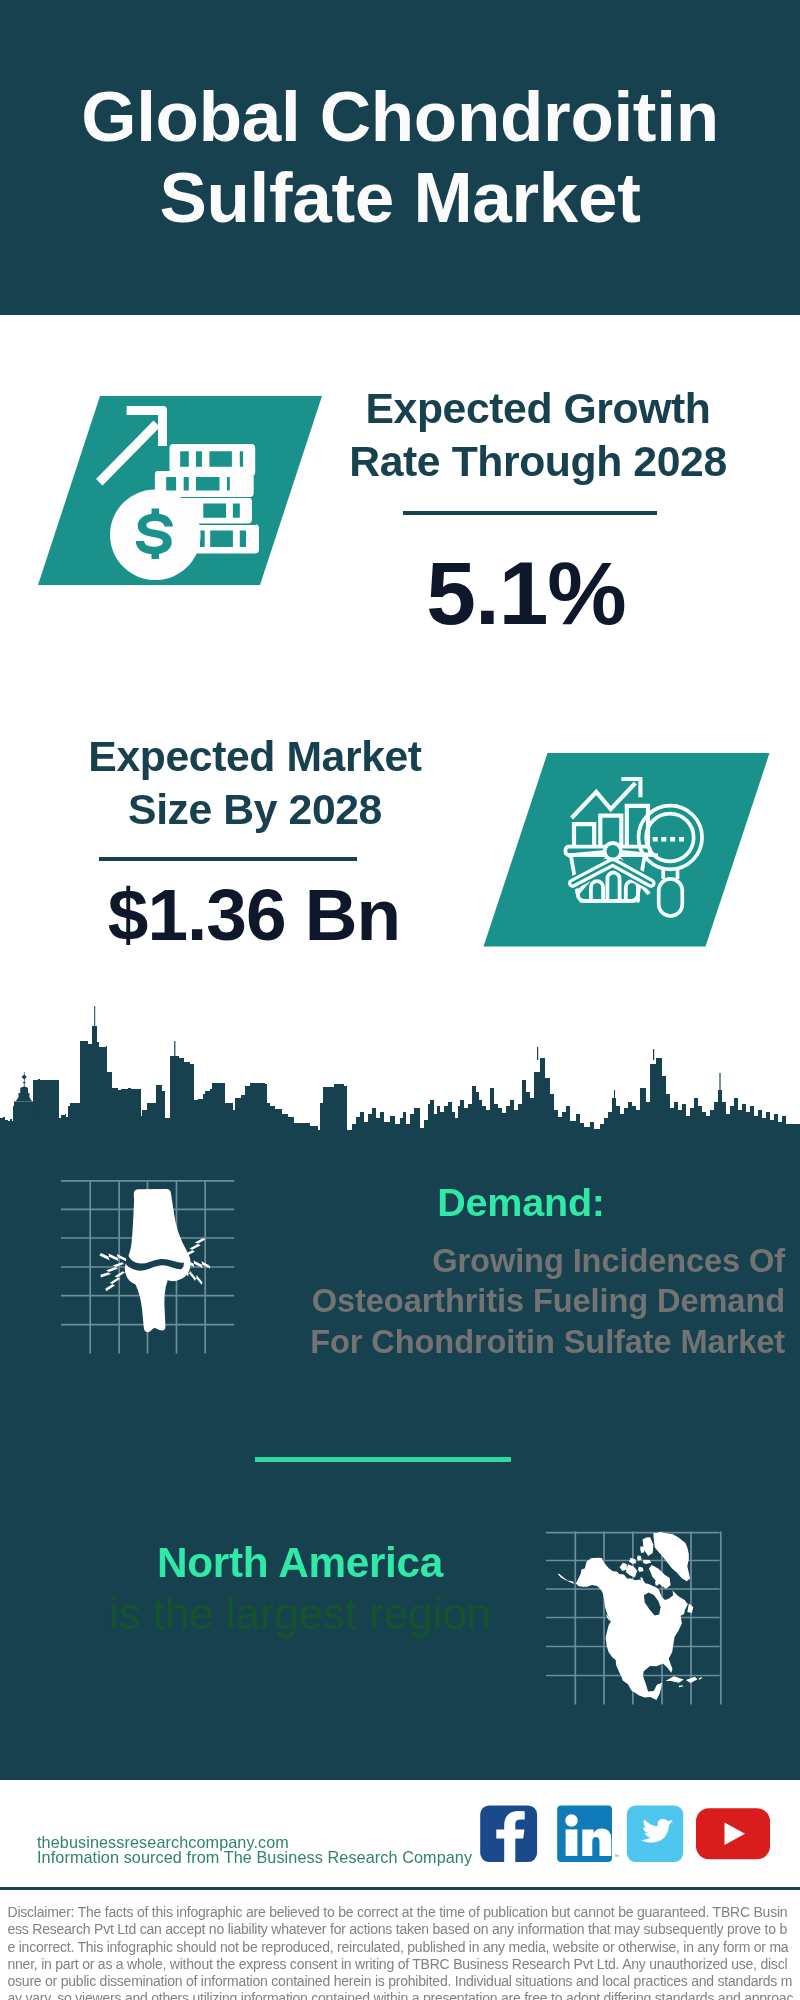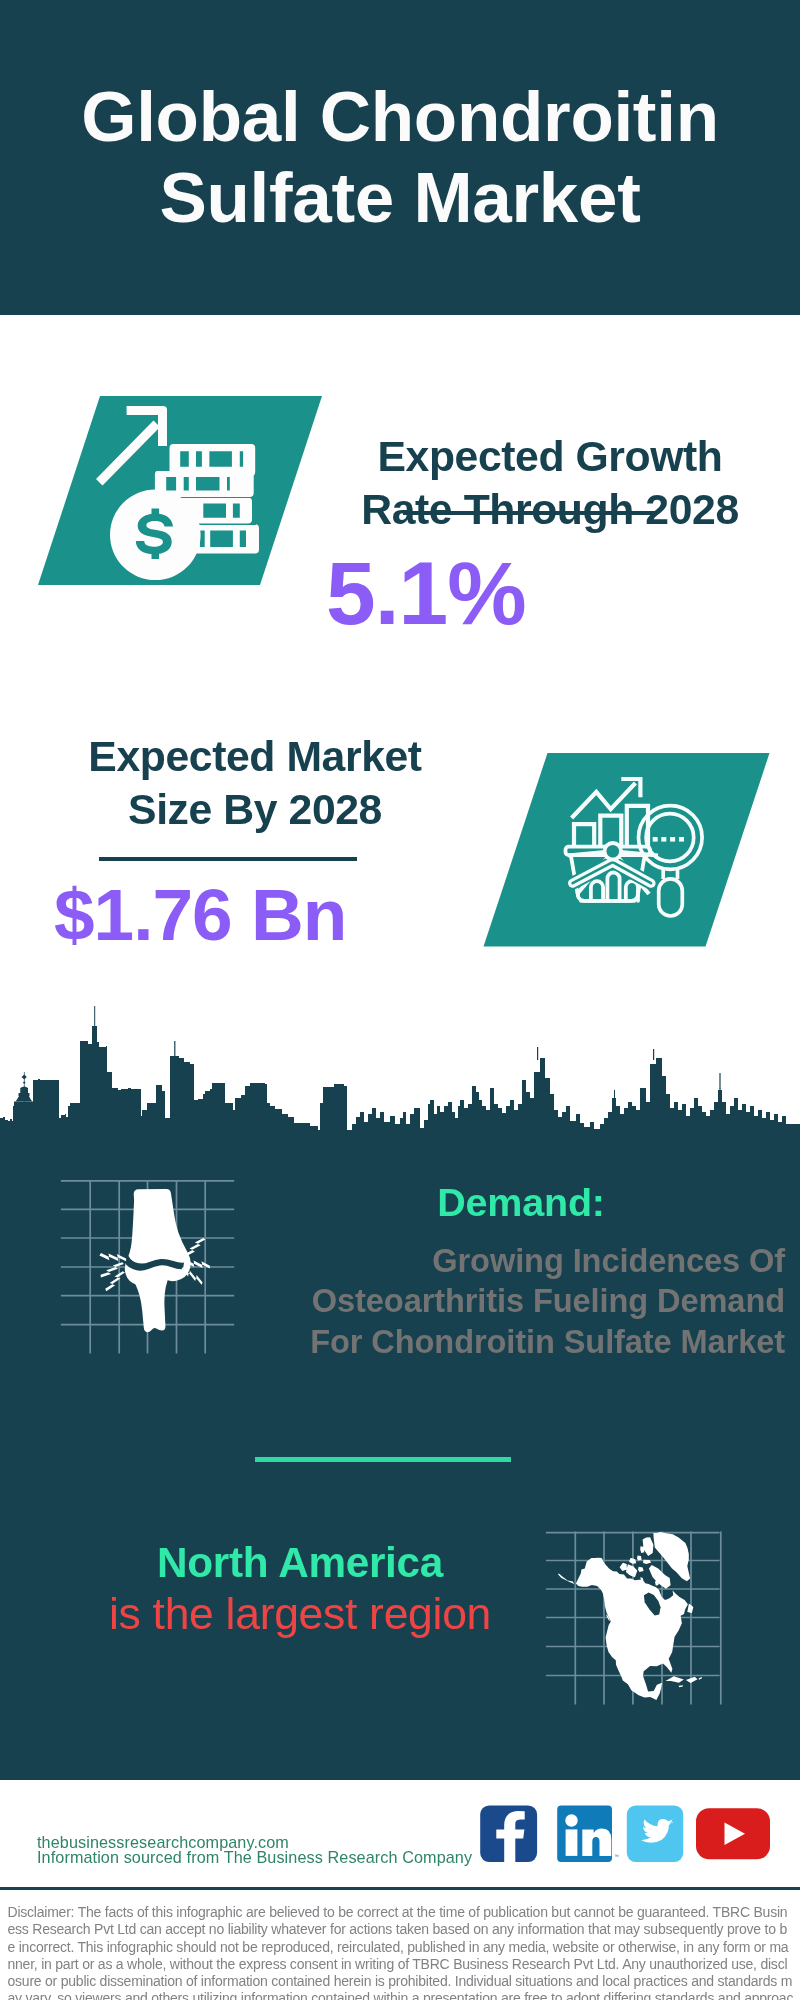--- a/index.html
+++ b/index.html
@@ -7,35 +7,35 @@
   .page{position:relative;width:800px;height:2000px;overflow:hidden;background:#fff;padding-left:8px;}
 
   
   .header{position:absolute;left:0;top:0;width:800px;height:315px;background:#17414f;}
   .title{position:absolute;left:50px;top:76px;width:700px;text-align:center;color:#fbfbfb;
          font-weight:bold;font-size:71px;line-height:81px;letter-spacing:-0.3px;}
 
   
   .statlabel{position:absolute;text-align:center;color:#17414f;font-weight:bold;font-size:42.7px;line-height:53px;letter-spacing:-0.4px;}
   .statrule{position:absolute;height:4px;background:#17414f;}
-  .statvalue{position:absolute;color:#8b5cf6;font-weight:bold;letter-spacing:-1px;}
+  .statvalue{position:absolute;text-align:center;color:#0f172a;font-weight:bold;letter-spacing:-1px;}
 
   .para{position:absolute;}
   .para svg{display:block;}
 
   
   .dark{position:absolute;left:0;top:1140px;width:800px;height:640px;background:#17414f;}
   .skyline{position:absolute;left:0;top:1000px;width:800px;height:150px;}
 
   .driver-h{position:absolute;text-align:center;color:#30e8a8;font-weight:bold;font-size:39.5px;line-height:44px;letter-spacing:-0.2px;}
   .driver-b{position:absolute;text-align:right;color:#737373;font-weight:bold;font-size:32.6px;line-height:40.4px;letter-spacing:-0.1px;}
   .midrule{position:absolute;height:5px;background:#2fd9a3;}
 
   .region-h{position:absolute;text-align:center;color:#30e8a8;font-weight:bold;font-size:42.3px;line-height:44px;letter-spacing:-0.3px;}
-  .region-b{position:absolute;text-align:center;color:#ef4444;font-weight:normal;font-size:44.5px;line-height:49.6px;letter-spacing:-0.3px;}
+  .region-b{position:absolute;text-align:center;color:#14532d;font-weight:normal;font-size:44.5px;line-height:49.6px;letter-spacing:-0.3px;}
 
   
   .src{position:absolute;color:#2f8567;font-size:16.2px;line-height:19px;letter-spacing:0.1px;}
   .social{position:absolute;}
   .divline{position:absolute;left:0;height:3.4px;background:#1a4452;}
   .disclaimer{position:absolute;color:#808285;font-size:14px;line-height:17.25px;text-align:left;word-break:break-all;letter-spacing:-0.225px;margin-top:11px;}
 </style>
 </head>
 <body>
 
@@ -73,27 +73,27 @@
 
           <circle cx="125.3" cy="144.8" r="45.3"></circle>
         </g>
         <g fill="#1a918b">
           <path d="M121.5,118.5 h7.6 v7.5 h-7.6 Z M121.5,160.5 h7.6 v8.5 h-7.6 Z"></path>
           <path d="M125.5,123.5 c-10.4,0 -17.8,5.0 -17.8,12.0 c0,6.8 5.4,9.9 15.2,11.4 c7.6,1.2 10.0,2.4 10.0,5.0 c0,2.9 -3.5,4.8 -9.2,4.8 c-6.0,0 -9.3,-2.0 -9.5,-5.7 h-8.4 c0.2,8.2 6.9,13.2 18.0,13.2 c10.9,0 17.9,-4.9 17.9,-12.3 c0,-7.0 -5.0,-10.2 -15.4,-11.8 c-7.7,-1.2 -9.9,-2.4 -9.9,-4.8 c0,-2.6 3.2,-4.4 8.8,-4.4 c5.5,0 8.8,2.1 9.4,5.7 h8.4 c-0.6,-7.9 -7.1,-13.1 -17.5,-13.1 Z"></path>
         </g>
       </g>
     </svg>
   </div>
-  <div class="statlabel" style="left:350px;top:382px;width:400px;margin-top:48px;">Expected Growth Rate Through 2028</div>
+  <div class="statlabel" style="left:338px;top:382px;width:400px;">Expected Growth Rate Through 2028</div>
   <div class="statrule" style="left:403px;top:511px;width:254px;"></div>
   <div class="statvalue" style="left:326px;top:546px;width:400px;font-size:89.3px;line-height:94px;">5.1%</div>
 
   <div class="statlabel" style="left:55px;top:730px;width:400px;">Expected Market Size By 2028</div>
   <div class="statrule" style="left:99px;top:857px;width:258px;"></div>
-  <div class="statvalue" style="left:54px;top:881px;width:400px;font-size:73px;line-height:67px;">$1.76 Bn</div>
+  <div class="statvalue" style="left:54px;top:881px;width:400px;font-size:73px;line-height:67px;">$1.36 Bn</div>
   <div class="para" style="left:480px;top:748px;">
     <svg width="300" height="205" viewBox="0 0 300 205">
       <polygon points="67.5,5 289.5,5 225.5,198.5 3.5,198.5" fill="#1a918b"></polygon>
       <g fill="none" stroke="#f4fdfb" stroke-width="4.2" stroke-linecap="butt" stroke-linejoin="miter">
 
         <polyline points="91.6,70 116.3,44 130.7,61.2 155.4,35"></polyline>
         <polyline points="141.3,31 160.4,31 160.4,49.3"></polyline>
 
         <path d="M94,98 L94,76.1 L114.2,76.1 L114.2,98"></path>
         <path d="M120.3,98 L120.3,67.7 L141.3,67.7 L141.3,98"></path>

